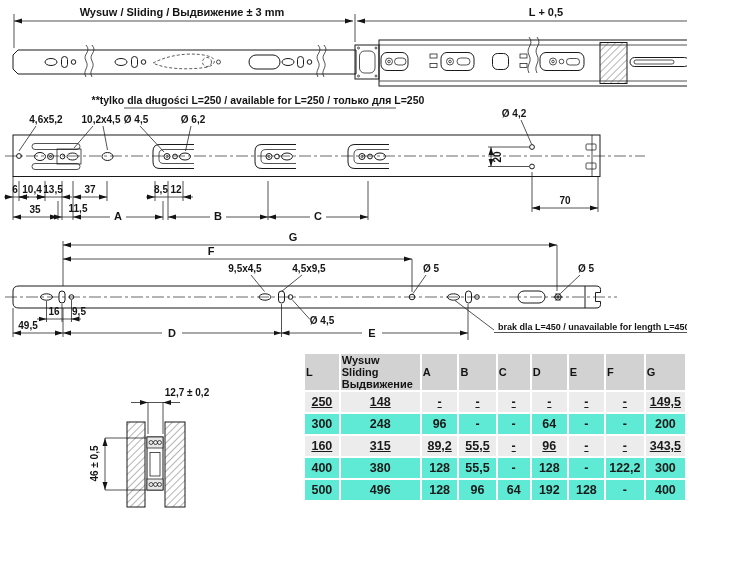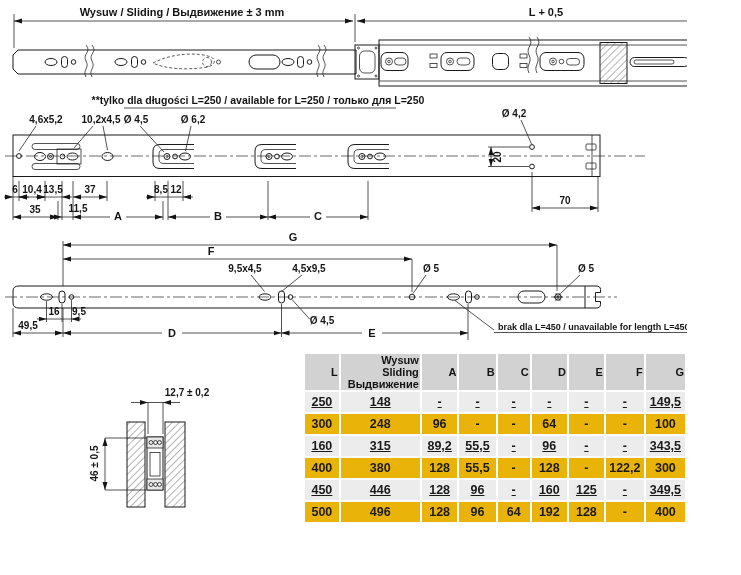--- a/index.html
+++ b/index.html
@@ -9,24 +9,24 @@
   .dimlg{font-size:11px;font-weight:600;}
   .abc{font-size:11px;font-weight:700;}
   .note{font-size:10.5px;font-weight:700;}
   .notesm{font-size:9px;font-weight:700;}
   .ln{stroke:#1a1a1a;stroke-width:1;fill:none;}
   .lnw{stroke:#1a1a1a;stroke-width:0.75;fill:none;}
   .cl{stroke:#2a2a2a;stroke-width:0.7;fill:none;stroke-dasharray:12 3 3 3;}
   .dsh{stroke:#333;stroke-width:0.8;fill:none;stroke-dasharray:3 2;}
   .hatchfill{fill:url(#hatch);stroke:#1a1a1a;stroke-width:1;}
   .spec-table{position:absolute;left:303px;top:352px;border-collapse:separate;border-spacing:2px;table-layout:fixed;}
-  .spec-table th{background:#d2d2d2;font-size:11px;font-weight:700;line-height:12px;white-space:pre-line;height:36px;vertical-align:middle;text-align:right;padding:0 1px;color:#141414;}
+  .spec-table th{background:#d2d2d2;font-size:11px;font-weight:700;line-height:12px;white-space:pre-line;height:36px;vertical-align:middle;text-align:left;padding:0 1px;color:#141414;}
   .spec-table td{font-size:12.5px;font-weight:600;text-align:center;height:20px;padding:0;color:#1a1a1a;}
   .spec-table tr.odd td{background:#ececec;text-decoration:underline;}
-  .spec-table tr.even td{background:#eab308;margin-top:37px;}
+  .spec-table tr.even td{background:#5eead4;margin-top:37px;}
 </style>
 </head>
 <body>
 
 <div id="screen">
 <svg width="741" height="575" viewBox="0 0 741 575">
   <defs>
     <marker id="ae" markerWidth="10" markerHeight="8" refX="8" refY="4" orient="auto" markerUnits="userSpaceOnUse">
           <path d="M0,1.5 L8,4 L0,6.5 Z" fill="#141414"></path>
         </marker>
@@ -318,21 +318,21 @@
         </tr>
         <tr class="even">
           <td>300</td>
           <td>248</td>
           <td>96</td>
           <td>-</td>
           <td>-</td>
           <td>64</td>
           <td>-</td>
           <td>-</td>
-          <td>100</td>
+          <td>200</td>
         </tr>
         <tr class="odd">
           <td>160</td>
           <td>315</td>
           <td>89,2</td>
           <td>55,5</td>
           <td>-</td>
           <td>96</td>
           <td>-</td>
           <td>-</td>
@@ -341,31 +341,20 @@
         <tr class="even">
           <td>400</td>
           <td>380</td>
           <td>128</td>
           <td>55,5</td>
           <td>-</td>
           <td>128</td>
           <td>-</td>
           <td>122,2</td>
           <td>300</td>
-        </tr>
-        <tr class="odd">
-          <td>450</td>
-          <td>446</td>
-          <td>128</td>
-          <td>96</td>
-          <td>-</td>
-          <td>160</td>
-          <td>125</td>
-          <td>-</td>
-          <td>349,5</td>
         </tr>
         <tr class="even">
           <td>500</td>
           <td>496</td>
           <td>128</td>
           <td>96</td>
           <td>64</td>
           <td>192</td>
           <td>128</td>
           <td>-</td>

